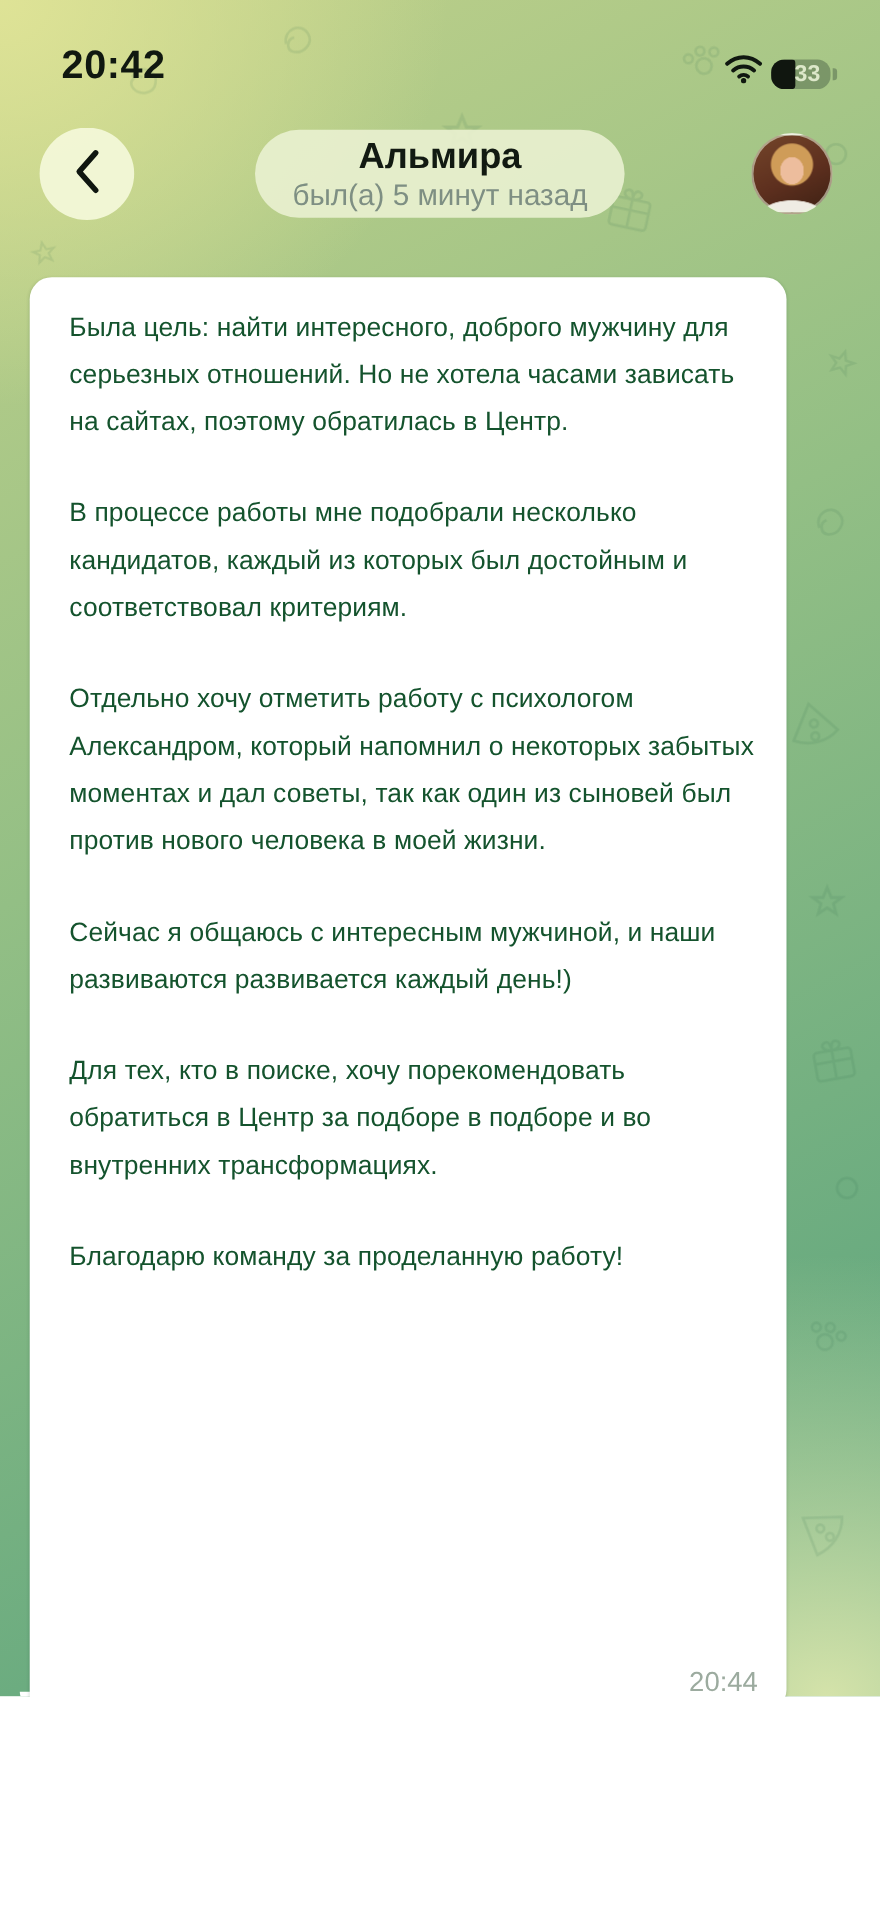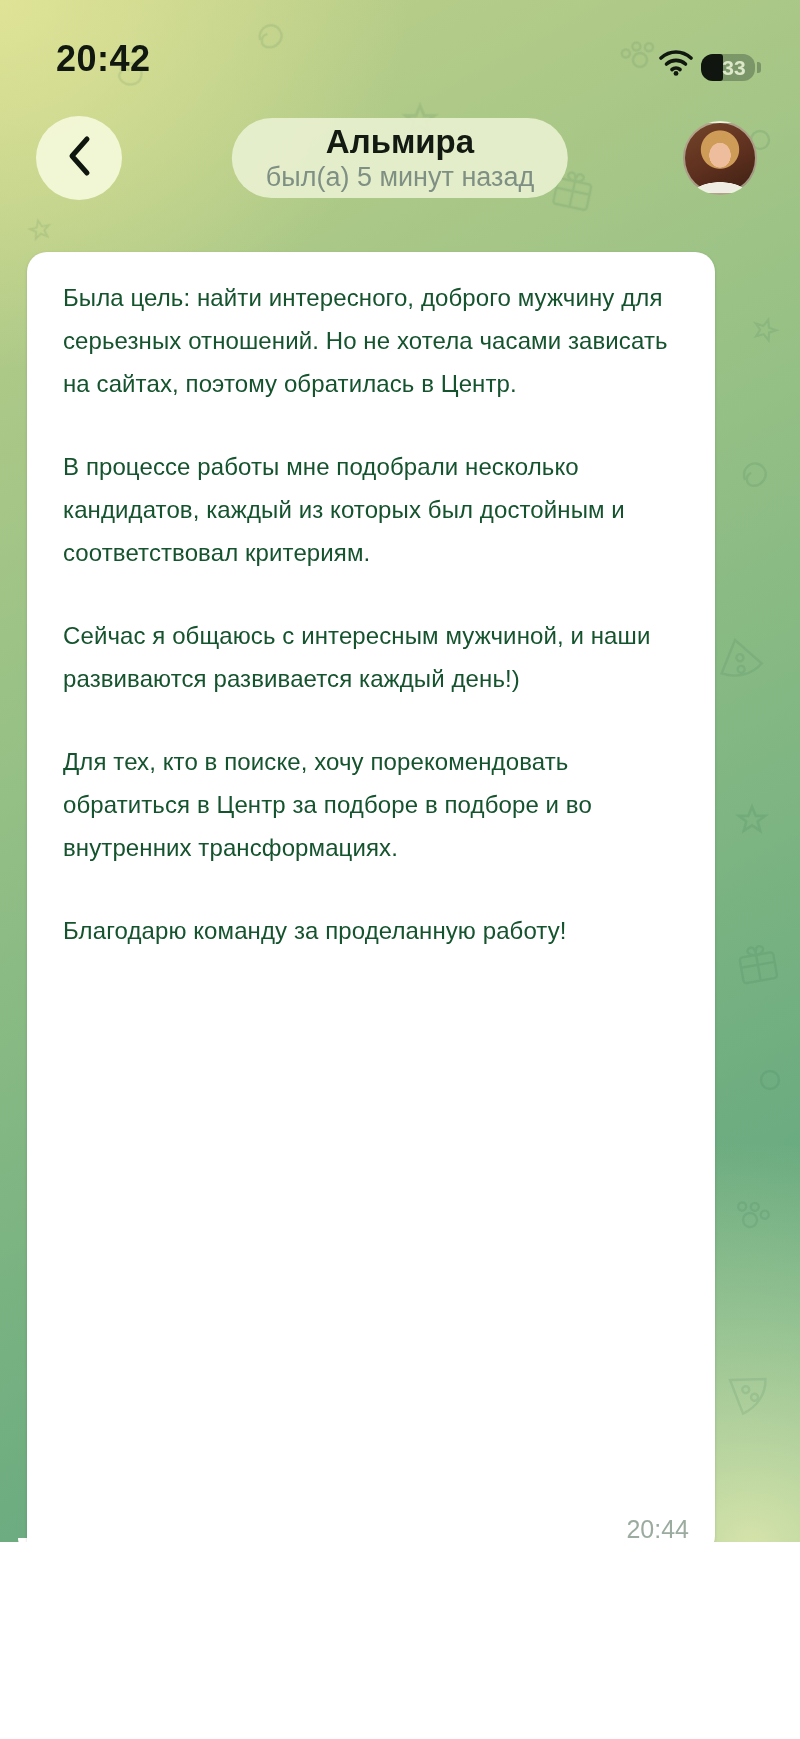--- a/index.html
+++ b/index.html
@@ -234,20 +234,21 @@
       <div class="chat-status">был(а) 5 минут назад</div>
     </div>
     <div class="avatar"></div>
   </div>
 
   <div class="bubble-tail"></div>
   <div class="bubble">
     <div class="msg-text">
       <p>Была цель: найти интересного, доброго мужчину для серьезных отношений. Но не хотела часами зависать на сайтах, поэтому обратилась в Центр.</p>
       <p>В процессе работы мне подобрали несколько кандидатов, каждый из которых был достойным и соответствовал критериям.</p>
+      <p>Отдельно хочу отметить работу с психологом Александром, который напомнил о некоторых забытых моментах и дал советы, так как один из сыновей был против нового человека в моей жизни.</p>
       <p>Сейчас я общаюсь с интересным мужчиной, и наши развиваются развивается каждый день!)</p>
       <p>Для тех, кто в поиске, хочу порекомендовать обратиться в Центр за подборе в подборе и во внутренних трансформациях.</p>
       <p>Благодарю команду за проделанную работу!</p>
     </div>
     <div class="msg-time">20:44</div>
   </div>
 
   <div class="composer">
     <div class="round-btn attach-button">
       <span>

